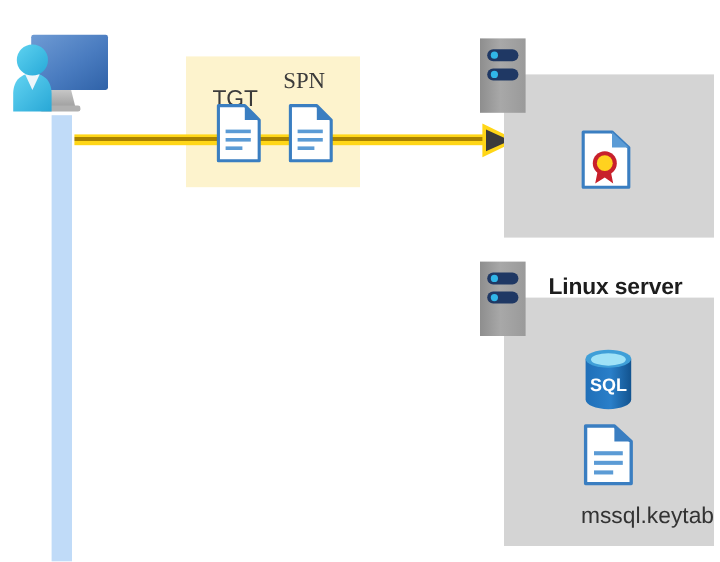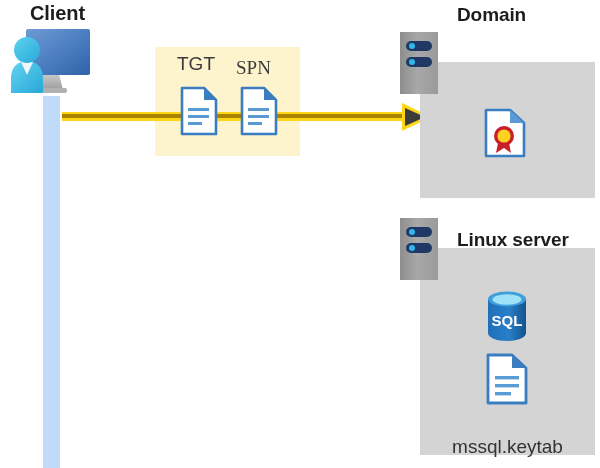--- a/index.html
+++ b/index.html
@@ -6,40 +6,40 @@
   body{width:600px;height:468px;position:relative;overflow:hidden;
        font-family:"Liberation Sans","DejaVu Sans",sans-serif;}
   .stage{position:absolute;left:0;top:0;width:600px;height:468px;}
   .abs{position:absolute;}
 
   
   .title-bold{font-weight:bold;color:#1d1d1d;letter-spacing:-0.1px;}
   #client-label{left:30px;top:2px;font-size:20px;}
   #dc-label{left:457px;top:3px;font-size:19px;line-height:24px;width:140px;}
   #linux-label{left:457px;top:228px;font-size:19px;line-height:24px;width:145px;}
-  #keytab-label{left:420px;top:420px;width:175px;text-align:center;
-                font-size:19px;color:#333333;margin-top:16px;}
+  #keytab-label{left:420px;top:420px;width:175px;text-align:right;
+                font-size:19px;color:#333333;}
 
   
   #lifeline{left:43px;top:96px;width:17px;height:372px;background:#c0dbf8;}
 
   
   #client-icon{left:5px;top:27px;width:86px;height:76px;}
 
   
   #tgt-spn-box{left:155px;top:47px;width:145px;height:109px;background:#fdf3cd;}
 
   
   #arrow-line{left:62px;top:112px;width:345px;height:9px;
      background:linear-gradient(to bottom,#ffd617 0%,#ffd617 26%,#a98200 26%,#a98200 62%,#ffd617 62%,#ffd617 100%);}
   #arrow-head{left:400px;top:100px;width:34px;height:34px;}
 
   
   .doc-caption{font-size:19px;color:#3b3b3b;}
-  #tgt-cap{left:177px;top:53px;text-align:center;}
+  #tgt-cap{left:177px;top:72px;text-align:center;}
   #spn-cap{left:236px;top:57px;font-family:Liberation Serif, serif;}
   #tgt-doc{left:180px;top:86px;width:38px;height:50px;}
   #spn-doc{left:240px;top:86px;width:38px;height:50px;}
 
   
   .panel{background:#d4d4d4;}
   #dc-panel{left:420px;top:62px;width:175px;height:136px;}
   #linux-panel{left:420px;top:248px;width:175px;height:207px;}
 
   
@@ -54,21 +54,20 @@
   
   #cert-icon{left:484px;top:108px;width:42px;height:50px;}
   #sql-icon{left:485px;top:290px;width:44px;height:52px;}
   #keytab-doc{left:486px;top:353px;width:42px;height:52px;}
 </style>
 </head>
 <body>
 
 <div class="stage">
 
-  <div class="abs title-bold" id="client-label">Client</div>
 
   <div class="abs" id="lifeline"></div>
 
   <div class="abs" id="client-icon">
     <svg width="86" height="76" viewBox="0 0 86 76" xmlns="http://www.w3.org/2000/svg">
       <defs>
         <linearGradient id="monGrad" x1="0" y1="0" x2="1" y2="1">
           <stop offset="0%" stop-color="#6f9bd4"></stop>
           <stop offset="55%" stop-color="#4a7cc0"></stop>
           <stop offset="100%" stop-color="#2f62a8"></stop>
@@ -138,21 +137,20 @@
   <div class="abs tower" id="dc-tower">
     <div class="pill p1">
       <div class="dot"></div>
     </div>
     <div class="pill p2">
       <div class="dot"></div>
     </div>
   </div>
 
   <div class="abs title-bold" id="dc-label">
-    <div>Domain</div>
   </div>
 
   <div class="abs" id="cert-icon">
     <svg width="42" height="50" viewBox="0 0 42 50" xmlns="http://www.w3.org/2000/svg">
       <path d="M2 2 H26 L40 15 V48 H2 Z" fill="#ffffff" stroke="#3a7ec1" stroke-width="2.6" stroke-linejoin="round"></path>
       <path d="M26 2 L40 15 H26 Z" fill="#5b9bd5"></path>
       <path d="M15 30 L12 45 L20 40 L27 45 L24 30 Z" fill="#c8202b"></path>
       <circle cx="20" cy="28" r="10" fill="#c8202b"></circle>
       <circle cx="20" cy="28" r="6.6" fill="#ffd21f"></circle>
     </svg>

